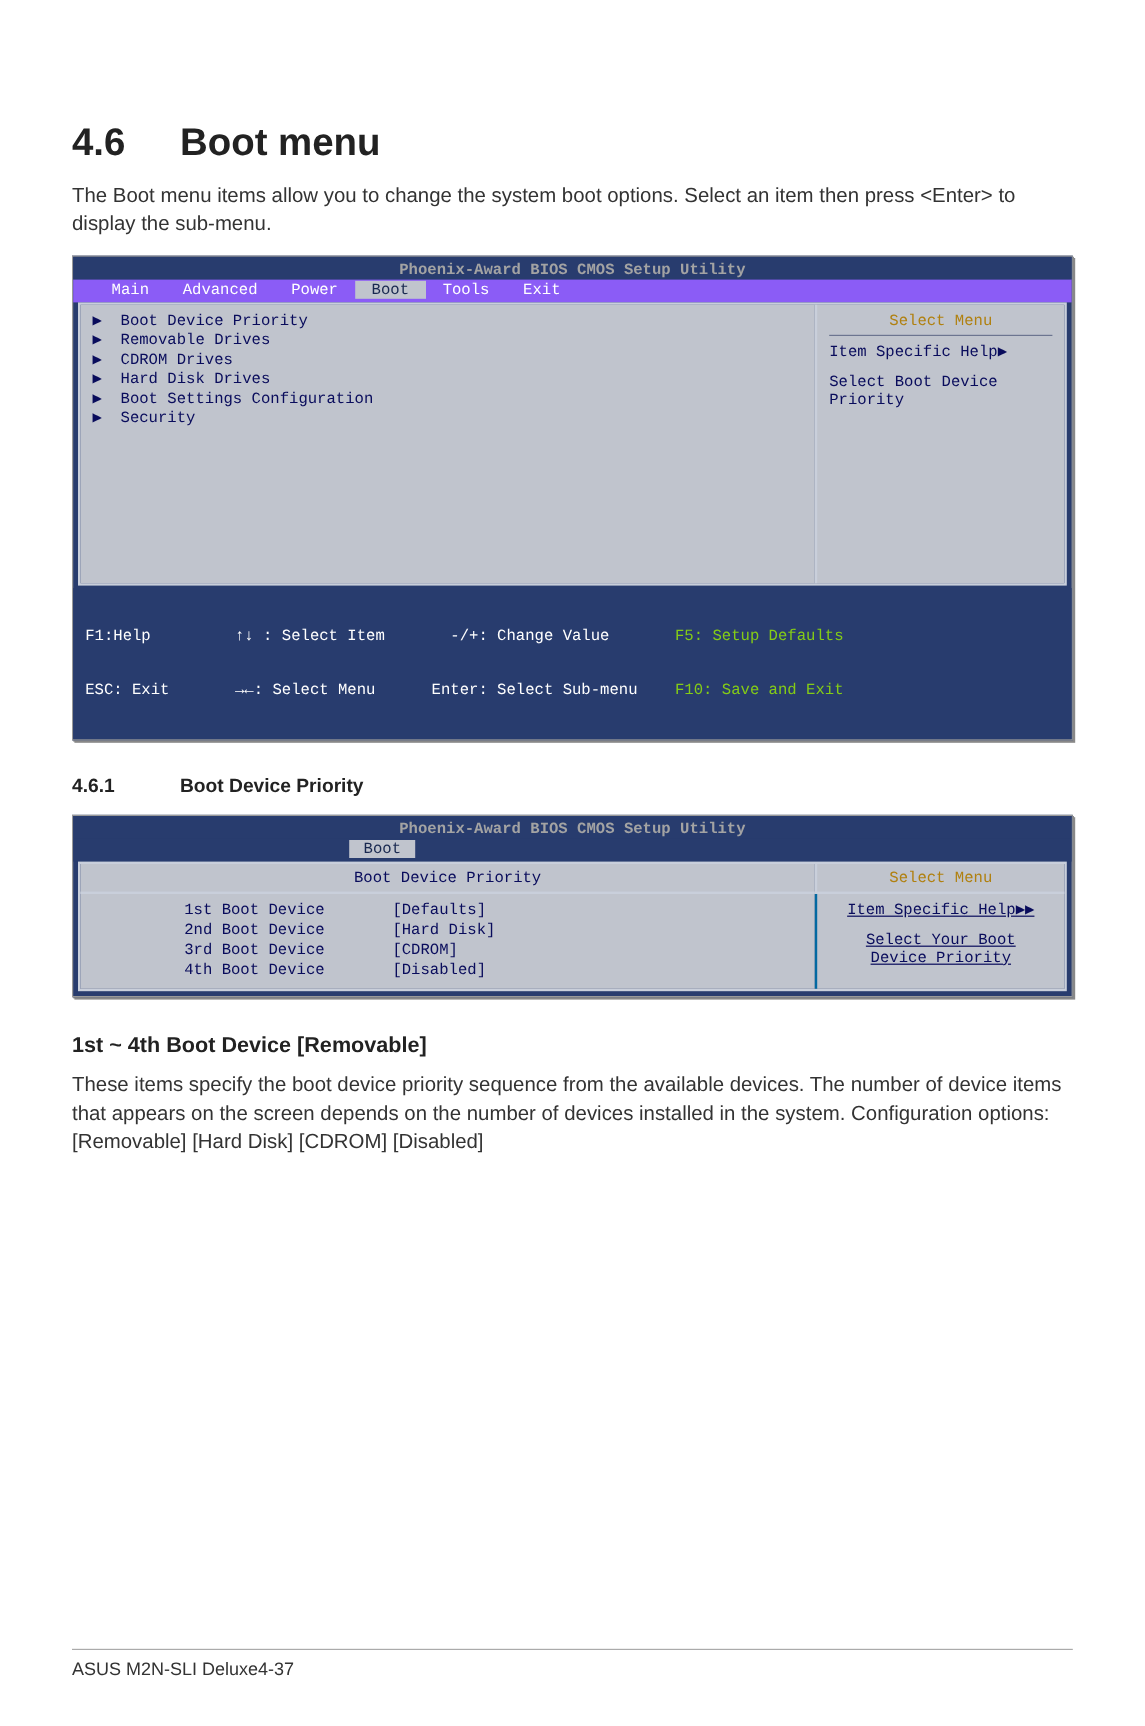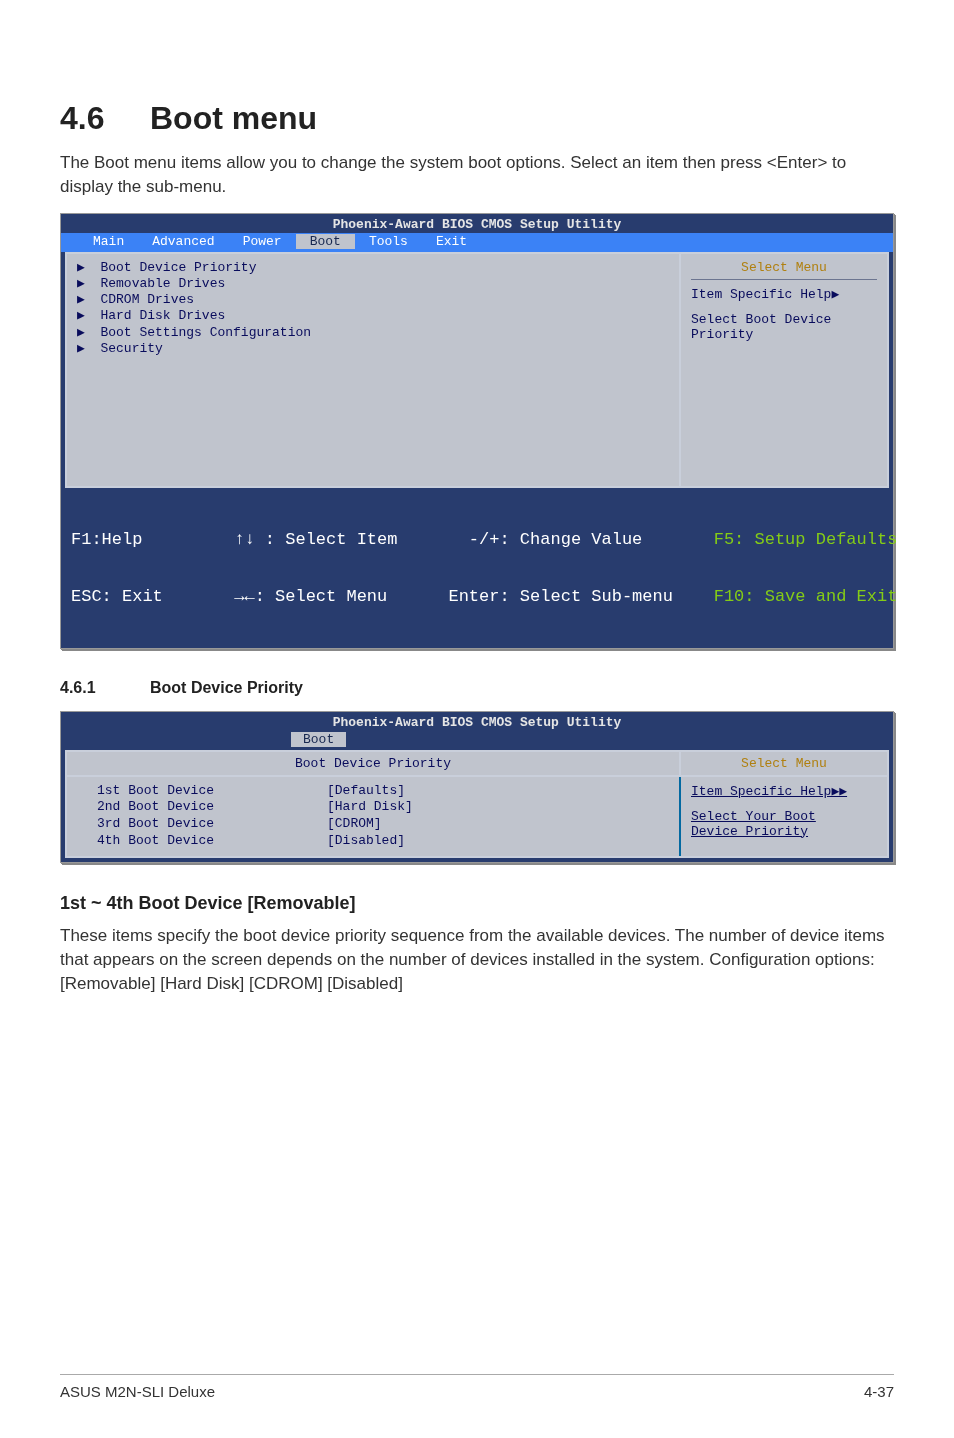--- a/index.html
+++ b/index.html
@@ -37,28 +37,28 @@
       margin: 10px 0 30px 0;
       font-family: "Courier New", monospace;
       font-size: 13px;
       background: #283c6e;
       color: #fff;
       box-shadow: 1px 1px 0 #888, 2px 2px 0 #888;
     }
     .bios-titlebar {
       text-align: center;
       background: #283c6e;
-      color: #e5e5e5;
+      color: #a3a3a3;
       padding: 3px 0 1px 0;
       font-weight: bold;
       border-bottom: 0;
     }
     .bios-menubar {
       display: flex;
-      background: #3b82f6;
+      background: #8b5cf6;
       color: #fff;
       padding: 1px 0 3px 18px;
     }
     .bios-menubar span {
       padding: 0 14px;
       white-space: pre;
     }
     .bios-menubar .active {
       background: #c0c4cd;
       color: #182850;
@@ -94,21 +94,21 @@
       text-align: center;
       padding-bottom: 4px;
       border-bottom: 1px solid #6c7590;
       margin-bottom: 6px;
     }
     .bios-footer {
       display: flex;
       background: #283c6e;
       color: #fff;
       padding: 2px 10px 4px 10px;
-      font-size: 17px;
+      font-size: 13px;
     }
     .bios-footer .col {
       flex: 1;
       white-space: pre;
     }
     .bios-footer .col.r {
       color: #84cc16;
       text-align: left;
     }
 
@@ -158,21 +158,21 @@
       font-weight: bold;
       color: #222;
       margin: 26px 0 10px 0;
     }
     .page-footer {
       position: absolute;
       bottom: 38px;
       left: 60px;
       right: 60px;
       display: flex;
-      justify-content: space-between;
+      justify-content: flex-start;
       font-size: 15px;
       color: #333;
       border-top: 1px solid #aaa;
       padding-top: 8px;
     }
     .menubar-boot-only {
       display: flex;
       background: #283c6e;
       padding: 1px 0 3px 0;
     }
@@ -239,21 +239,21 @@
   <div class="bios-titlebar">Phoenix-Award BIOS CMOS Setup Utility</div>
   <div class="menubar-boot-only">
     <span class="spacer"></span>
     <span class="boot-tab">Boot</span>
   </div>
   <div style="border:2px solid #c9cfdb; margin:0 4px 4px 4px;">
     <div class="bios-subheader">
       <div class="bios-sub-left">Boot Device Priority</div>
       <div class="bios-sub-right">Select Menu</div>
     </div>
-    <div class="bios-body small" style="border:none;margin:0;">
+    <div class="bios-body small" style="border:none;margin:0;text-align:center;">
       <div class="bios-left" style="padding:6px 10px 6px 30px;">
         <div class="row"><span class="c1">1st Boot Device</span><span class="c2">[Defaults]</span></div>
         <div class="row"><span class="c1">2nd Boot Device</span><span class="c2">[Hard Disk]</span></div>
         <div class="row"><span class="c1">3rd Boot Device</span><span class="c2">[CDROM]</span></div>
         <div class="row"><span class="c1">4th Boot Device</span><span class="c2">[Disabled]</span></div>
       </div>
       <div class="bios-right" style="border-left:2px solid #0369a1;text-decoration:underline;">
         <div>Item Specific Help▶▶</div>
         <div style="height:10px"></div>
         <div>Select Your Boot</div>

